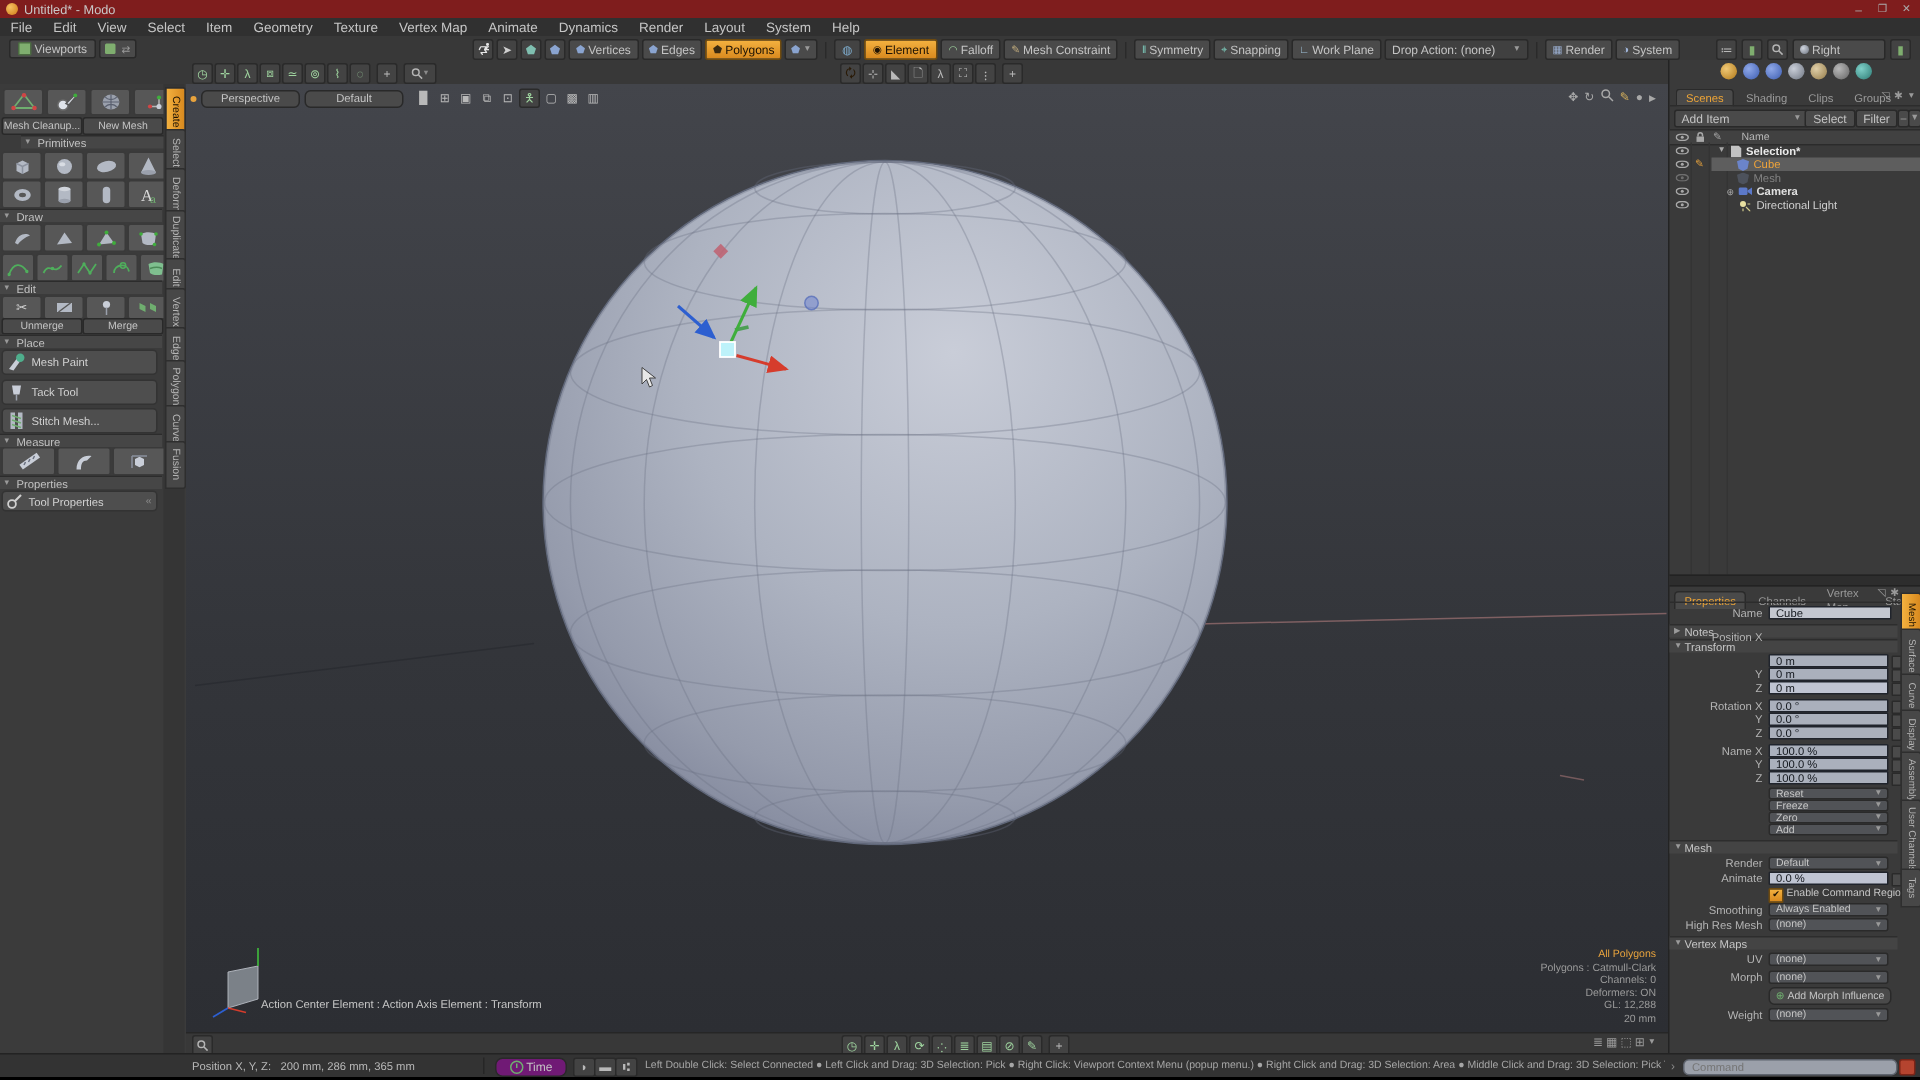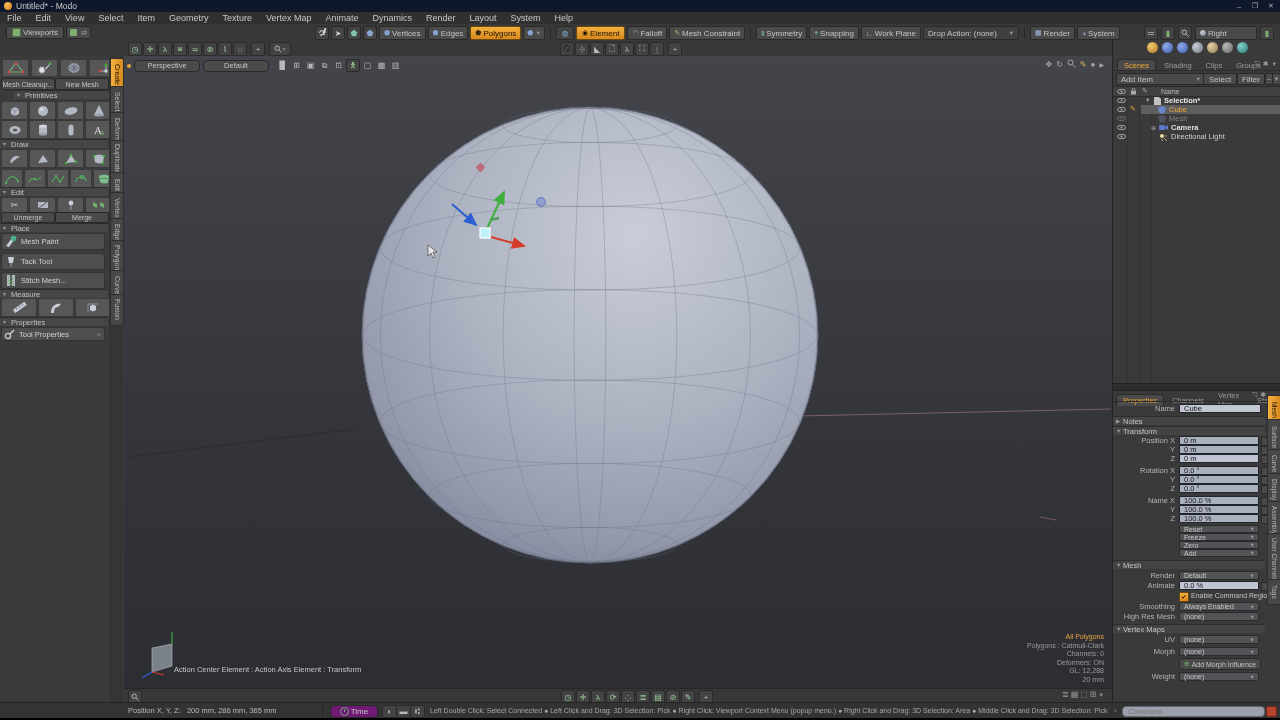--- a/index.html
+++ b/index.html
@@ -1,21 +1,21 @@
 <!DOCTYPE html>
 <html><head>
 <meta charset="utf-8">
 <style>
   html,body{margin:0;padding:0}
   body{width:1280px;height:720px;background:#000;position:relative;overflow:hidden;
        font-family:"Liberation Sans",sans-serif;-webkit-font-smoothing:antialiased}
   .a{position:absolute}
   .fx{display:flex;align-items:center}
   
-  .titlebar{left:0;top:0;width:1280px;height:12px;background:#0f172a;color:#c8c8c8}
+  .titlebar{left:0;top:0;width:1280px;height:12px;background:#7f1d1d;color:#c8c8c8}
   .menubar{left:0;top:12px;width:1280px;height:12px;background:#303030;border-bottom:1px solid #222}
   .menuitem{font-size:9px;color:#c6c6c6;padding:0 7px;line-height:12px}
   .tb{background:#383838;border-bottom:1px solid #262626}
   
   .btn{background:#4a4a4a;border:1px solid #292929;border-radius:2px;color:#c4c4c4;
        font-size:8px;display:inline-flex;align-items:center;justify-content:center;gap:2px;white-space:nowrap}
   .on{background:linear-gradient(#f3b13f,#d8891e);color:#1c1204;border-color:#6e4a0e}
   .iconbox{width:12px;height:12px;background:#434343;border:1px solid #2a2a2a;border-radius:2px;
        color:#9fd49f;font-size:8px;display:inline-flex;align-items:center;justify-content:center}
   .gray{color:#b9b9b9}
@@ -695,21 +695,21 @@
     <span>✱</span>
   </span>
   <div class="a" style="left:0;top:361px;width:168px;border-bottom:1px solid #2c2c2c"></div>
 
   <span class="a plabel" style="left:0;top:364px;width:62px">Name</span>
   <span class="a field" style="left:66px;top:364px;width:82px;height:9px;background:#c3c7d0">Cube</span>
 
   <div class="a phdr" style="left:0;top:376px;width:152px;height:9px"><span style="position:absolute;left:3px;font-size:5.5px;color:#9a9a9a">▶</span><span>Notes</span></div>
   <div class="a phdr" style="left:0;top:386px;width:152px;height:9px"><span style="position:absolute;left:3px;font-size:5.5px;color:#9a9a9a">▼</span><span>Transform</span></div>
 
-  <span class="a plabel" style="left:0;top:396px;width:62px">Position X</span>
+  <span class="a plabel" style="left:0;top:380px;width:62px">Position X</span>
   <span class="a field" style="left:66px;top:396px;width:80px;height:9px">0 m</span>
   <span class="a minib" style="left:148px;top:397px"></span>
   <span class="a plabel" style="left:0;top:405px;width:62px">Y</span>
   <span class="a field" style="left:66px;top:405px;width:80px;height:9px">0 m</span>
   <span class="a minib" style="left:148px;top:406px"></span>
   <span class="a plabel" style="left:0;top:414px;width:62px">Z</span>
   <span class="a field" style="left:66px;top:414px;width:80px;height:9px;background:#bfc4d2">0 m</span>
   <span class="a minib" style="left:148px;top:415px"></span>
 
   <span class="a plabel" style="left:0;top:426px;width:62px">Rotation X</span>

